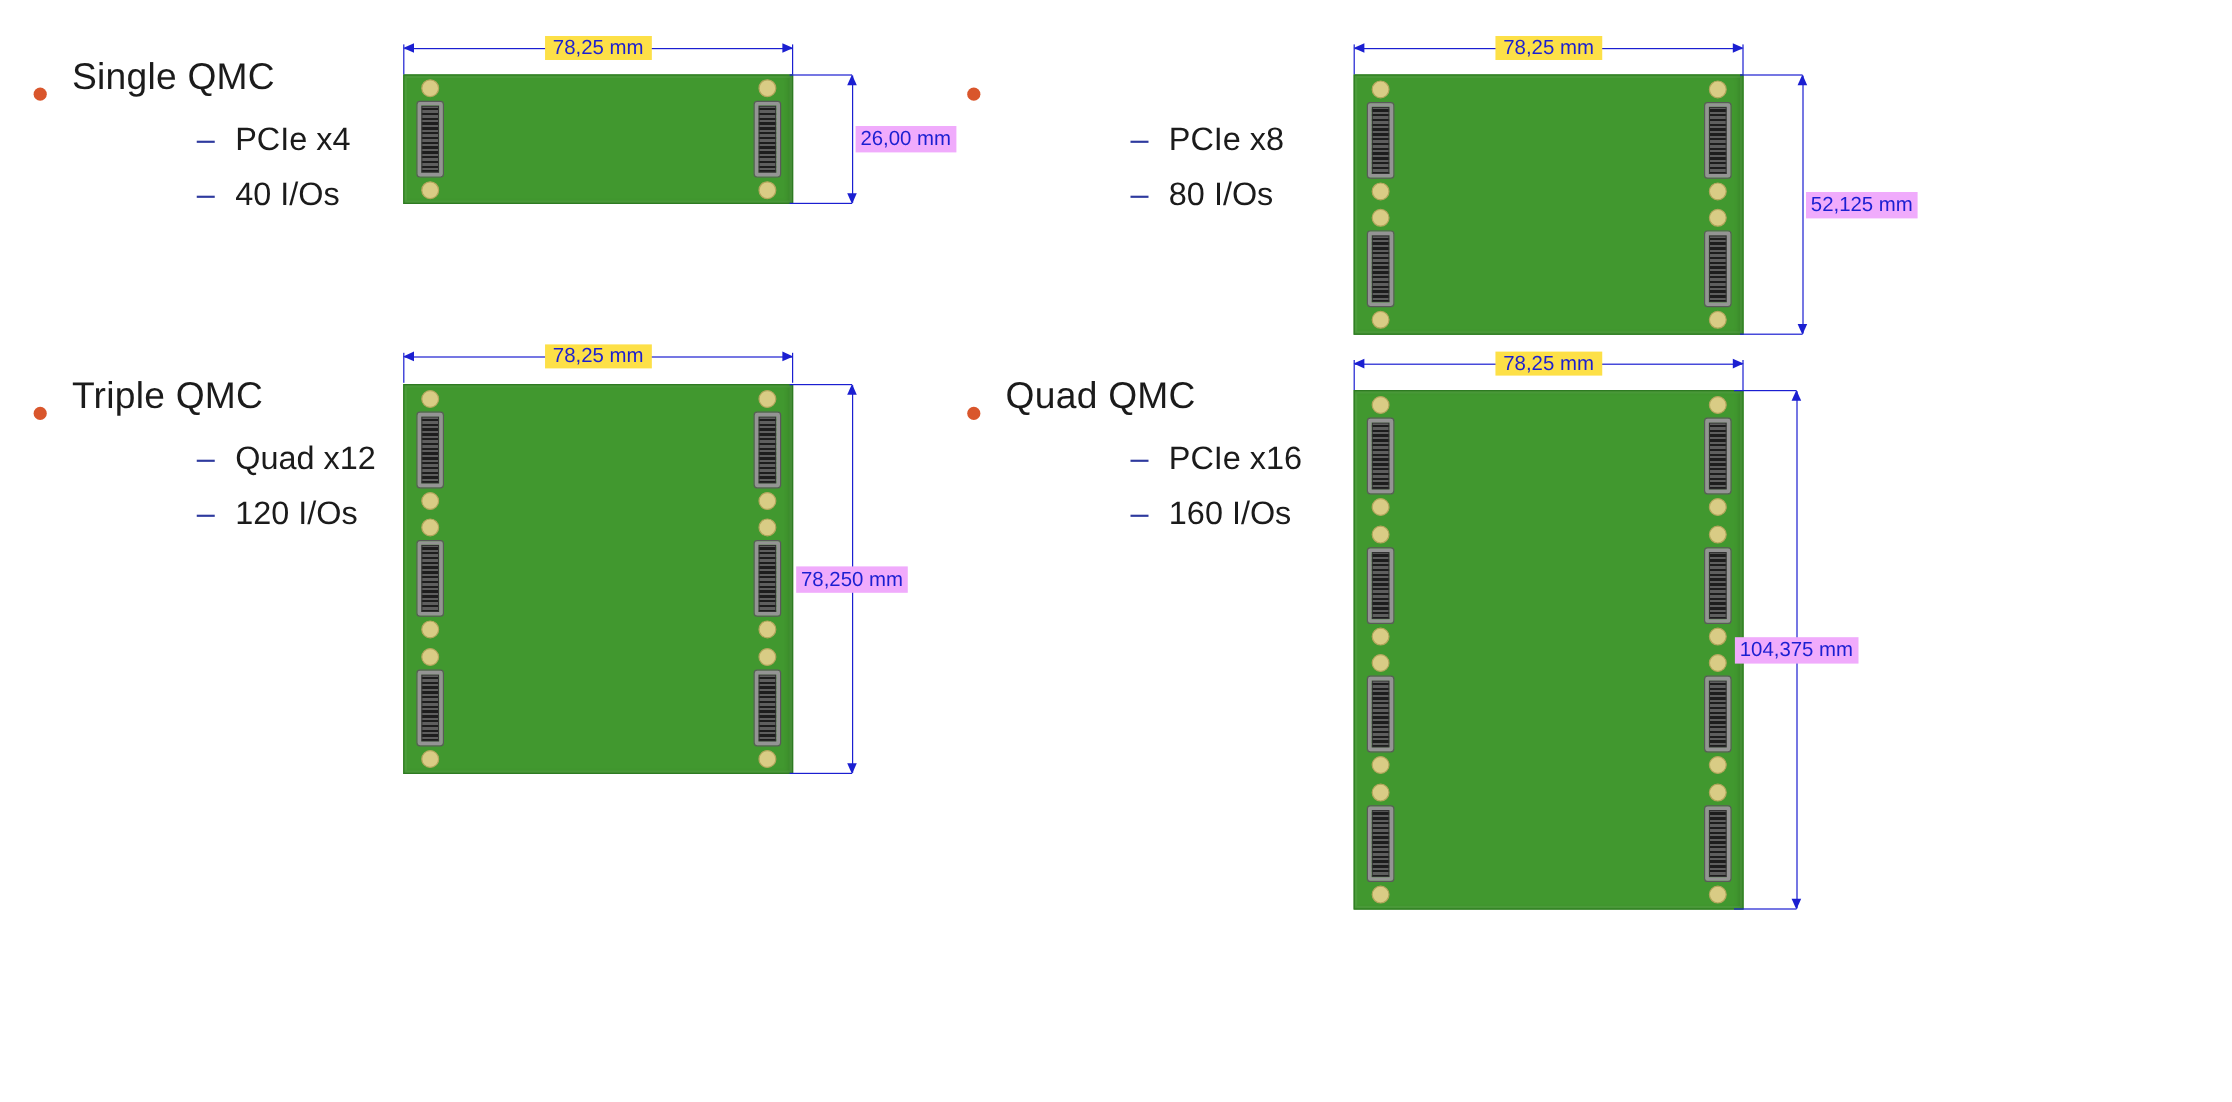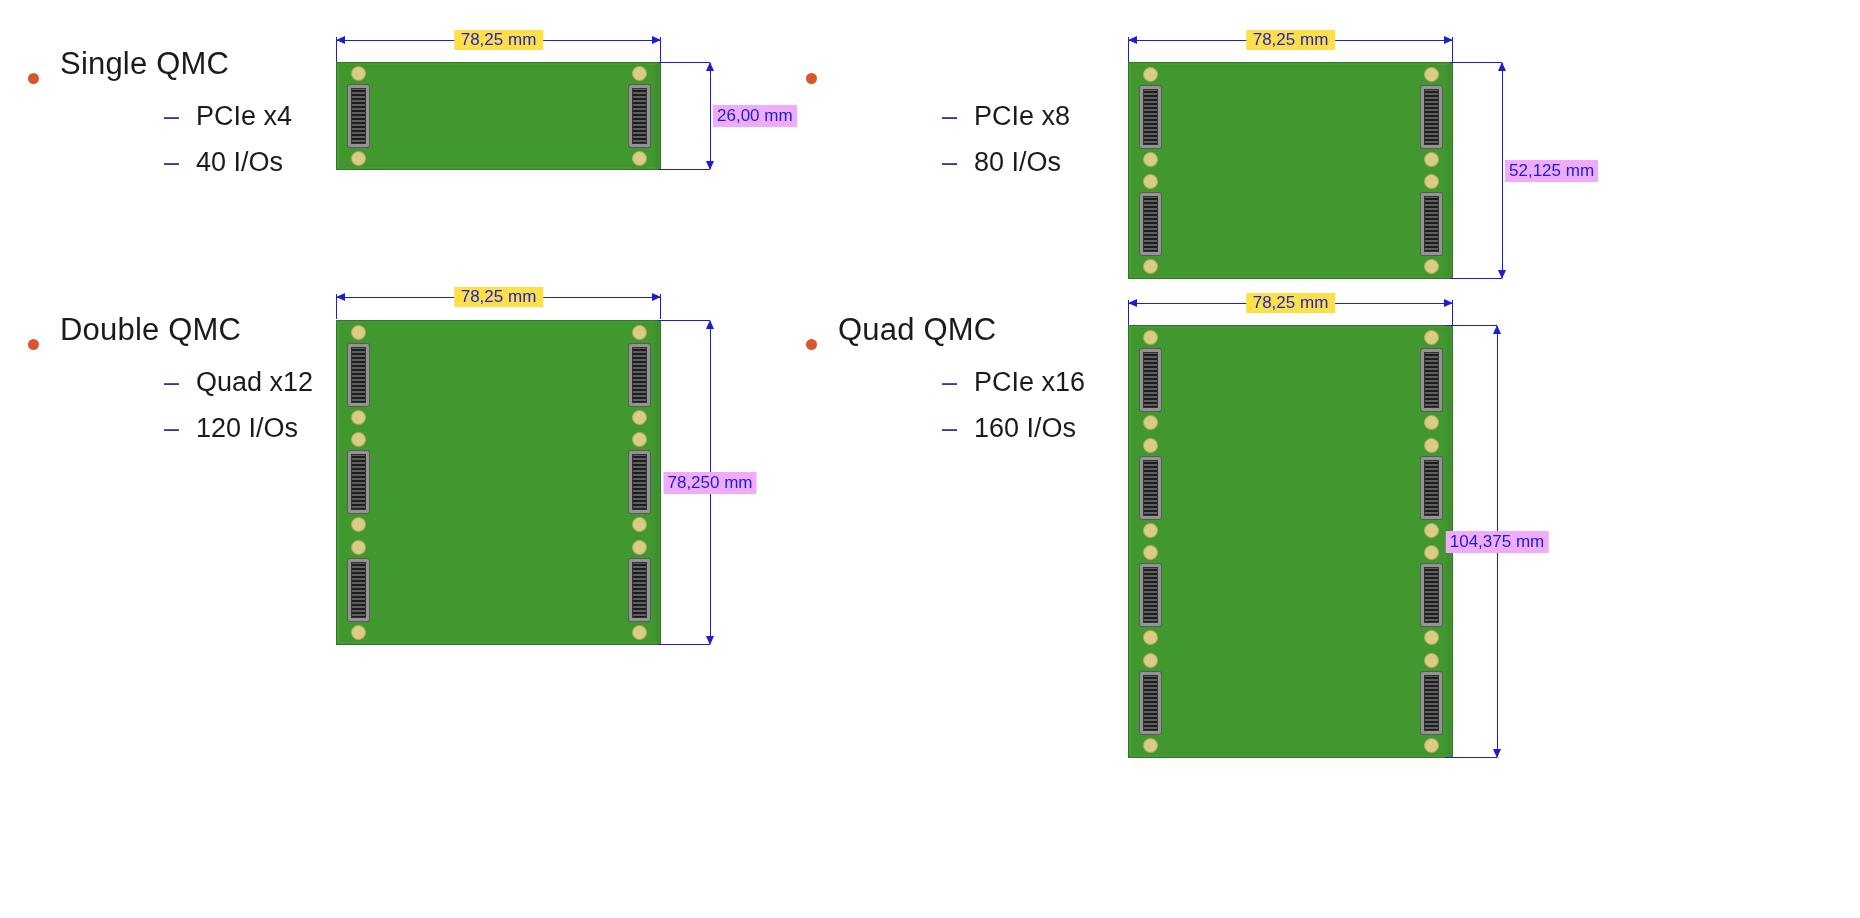--- a/index.html
+++ b/index.html
@@ -197,21 +197,21 @@
     <span class="tick t-bottom"></span>
     <span class="dim-line"></span>
     <span class="arrow a-up"></span>
     <span class="arrow a-down"></span>
     <span class="dim-label pos-right">52,125 mm</span>
   </div>
 
   <div class="sect-text st-3">
     <div class="title-row">
       <span class="dot"></span>
-      <span class="title">Double QMC</span>
+      <span class="title">Triple QMC</span>
     </div>
     <div class="subs">
       <div class="sub">
         <span class="dash">–</span>
         <span>Quad x12</span>
       </div>
       <div class="sub">
         <span class="dash">–</span>
         <span>120 I/Os</span>
       </div>

